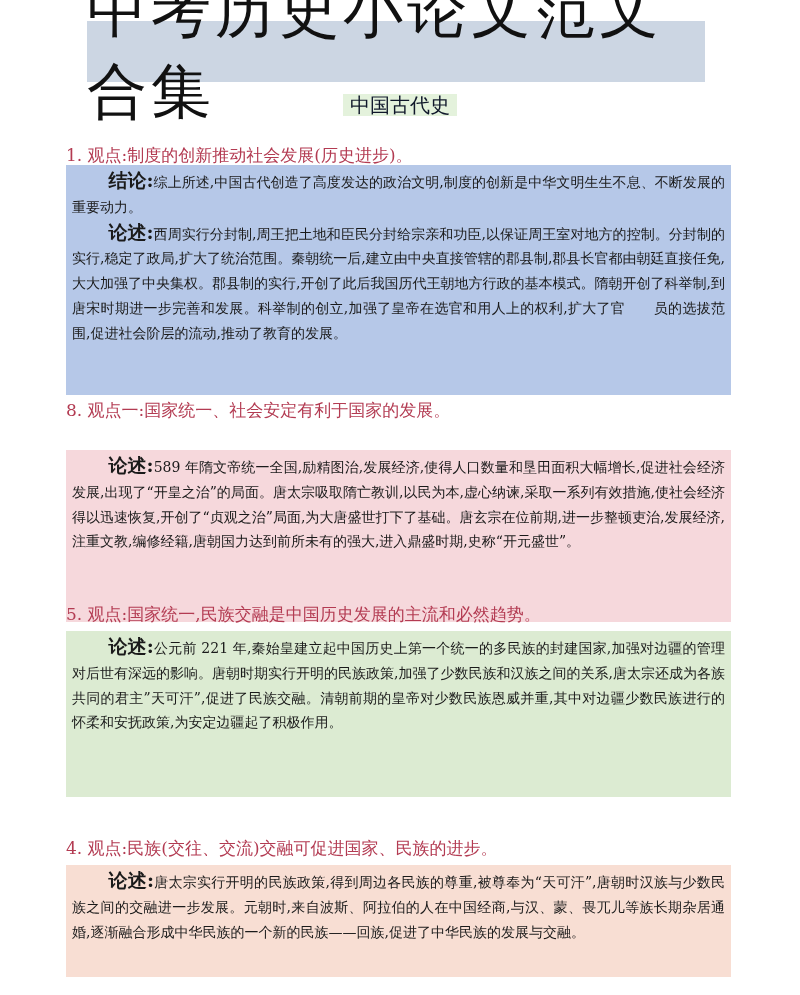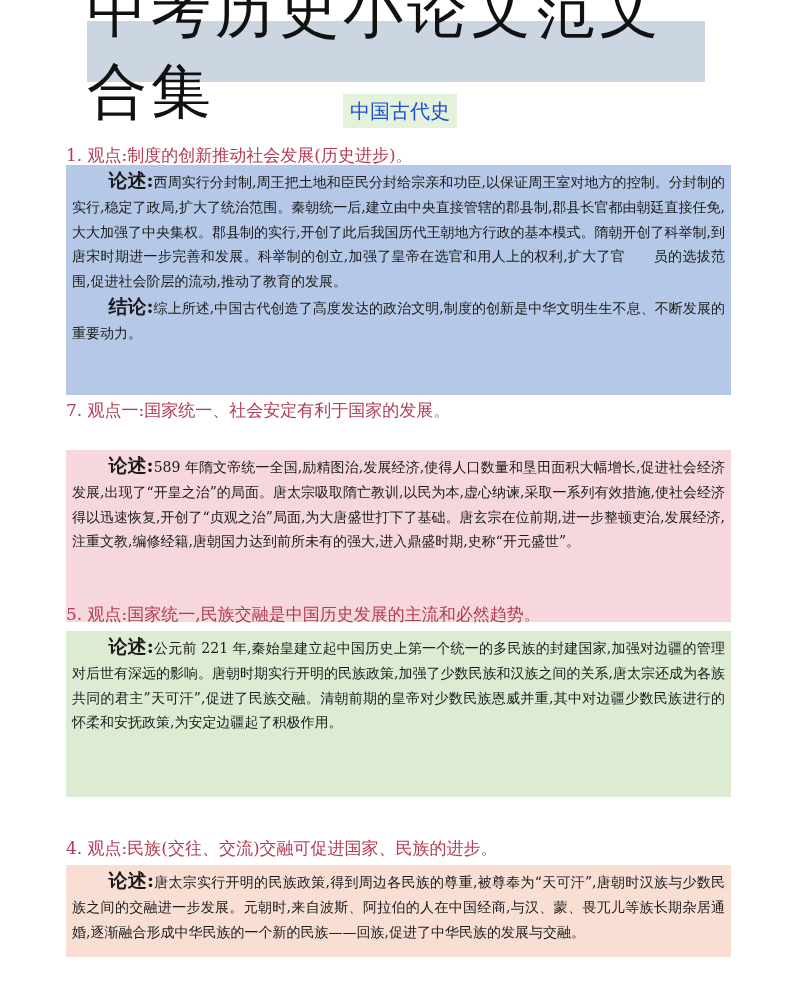--- a/index.html
+++ b/index.html
@@ -11,24 +11,24 @@
   .title-bar {
     position: absolute; left: 87px; top: 21px; width: 618px; height: 61px;
     background: #ccd6e3;
     display: flex; align-items: center; justify-content: center;
   }
   .title-bar h1 {
     margin: 0; font-size: 60px; font-weight: normal; letter-spacing: 4px; color: #111;
     font-family: "DejaVu Serif", "Liberation Serif", serif;
   }
   .subtitle {
-    position: absolute; left: 343px; top: 94px; width: 114px; height: 34px;
+    position: absolute; left: 343px; top: 94px; width: 114px; height: 22px;
     background: #e4f2dc;
     display: flex; align-items: center; justify-content: center;
-    font-size: 20px; color: #1d4ed8;
+    font-size: 20px; color: #0f172a;
   }
   .point {
     position: absolute; left: 66px; font-size: 17px; color: #b33b52;
     white-space: nowrap;
   }
   .block {
     position: absolute; left: 66px; width: 665px; box-sizing: border-box;
     padding: 3px 6px 2px 6px;
     font-size: 14px; line-height: 24.8px; color: #1a1a1a;
     text-align: justify;
@@ -45,30 +45,30 @@
 </head>
 <body>
 
 <div class="title-bar">
   <h1>中考历史小论文范文合集</h1>
 </div>
 <div class="subtitle">中国古代史</div>
 
 <div class="point" style="top:144px;">1. 观点:制度的创新推动社会发展(历史进步)。</div>
 <div class="block blue" style="top:165px; height:230px;">
+  <p><span class="lbl">结论:</span><span>综上所述,中国古代创造了高度发达的政治文明,制度的创新是中华文明生生不息、不断发展的重要动力。</span></p>
   <p><span class="lbl">论述:</span><span>西周实行分封制,周王把土地和臣民分封给宗亲和功臣,以保证周王室对地方的控制。分封制的实行,稳定了政局,扩大了统治范围。秦朝统一后,建立由中央直接管辖的郡县制,郡县长官都由朝廷直接任免,大大加强了中央集权。郡县制的实行,开创了此后我国历代王朝地方行政的基本模式。隋朝开创了科举制,到唐宋时期进一步完善和发展。科举制的创立,加强了皇帝在选官和用人上的权利,扩大了官　　员的选拔范围,促进社会阶层的流动,推动了教育的发展。</span></p>
-  <p><span class="lbl">结论:</span><span>综上所述,中国古代创造了高度发达的政治文明,制度的创新是中华文明生生不息、不断发展的重要动力。</span></p>
 </div>
 
-<div class="point" style="top:399px;">7. 观点一:国家统一、社会安定有利于国家的发展。</div>
+<div class="point" style="top:399px;">8. 观点一:国家统一、社会安定有利于国家的发展。</div>
 <div class="block pink" style="top:427px; height:172px;margin-top:23px;">
   <p><span class="lbl">论述:</span><span>589 年隋文帝统一全国,励精图治,发展经济,使得人口数量和垦田面积大幅增长,促进社会经济发展,出现了“开皇之治”的局面。唐太宗吸取隋亡教训,以民为本,虚心纳谏,采取一系列有效措施,使社会经济得以迅速恢复,开创了“贞观之治”局面,为大唐盛世打下了基础。唐玄宗在位前期,进一步整顿吏治,发展经济,注重文教,编修经籍,唐朝国力达到前所未有的强大,进入鼎盛时期,史称“开元盛世”。</span></p>
 </div>
 
 <div class="point" style="top:603px;">5. 观点:国家统一,民族交融是中国历史发展的主流和必然趋势。</div>
 <div class="block green" style="top:631px; height:166px;">
   <p><span class="lbl">论述:</span><span>公元前 221 年,秦始皇建立起中国历史上第一个统一的多民族的封建国家,加强对边疆的管理对后世有深远的影响。唐朝时期实行开明的民族政策,加强了少数民族和汉族之间的关系,唐太宗还成为各族共同的君主”天可汗”,促进了民族交融。清朝前期的皇帝对少数民族恩威并重,其中对边疆少数民族进行的怀柔和安抚政策,为安定边疆起了积极作用。</span></p>
 </div>
 
 <div class="point" style="top:837px;">4. 观点:民族(交往、交流)交融可促进国家、民族的进步。</div>
-<div class="block peach" style="top:865px; height:92px;">
+<div class="block peach" style="top:865px; height:112px;">
   <p><span class="lbl">论述:</span><span>唐太宗实行开明的民族政策,得到周边各民族的尊重,被尊奉为“天可汗”,唐朝时汉族与少数民族之间的交融进一步发展。元朝时,来自波斯、阿拉伯的人在中国经商,与汉、蒙、畏兀儿等族长期杂居通婚,逐渐融合形成中华民族的一个新的民族——回族,促进了中华民族的发展与交融。</span></p>
 </div>
 
 </body></html>

